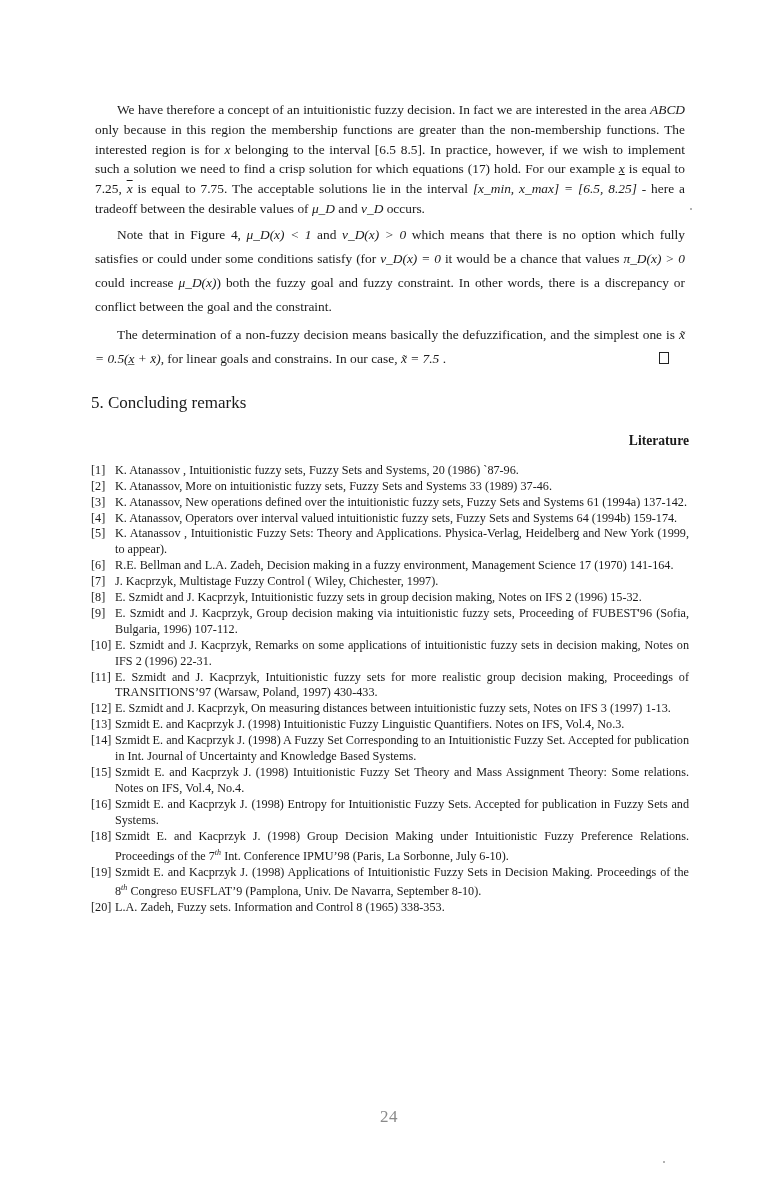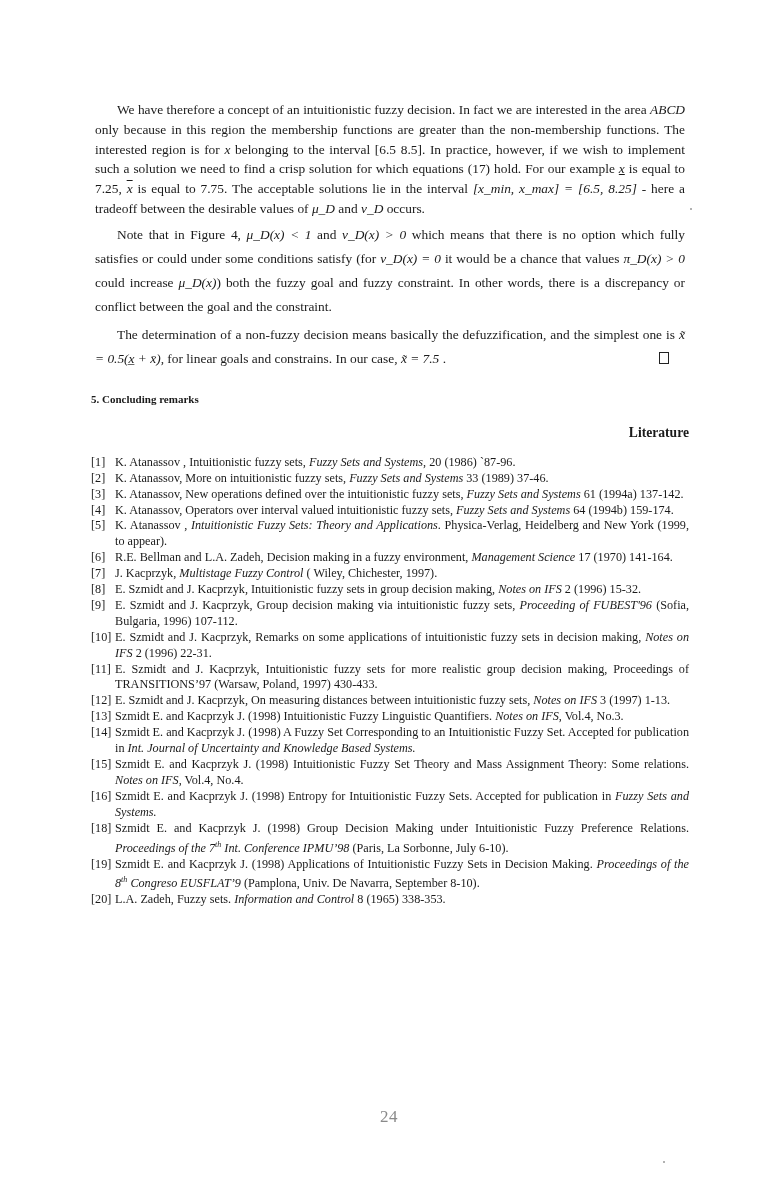--- a/index.html
+++ b/index.html
@@ -8,26 +8,26 @@
     font-family: "Liberation Serif", serif; color: #1a1a1a;
   }
   .page { position: absolute; left: 91px; top: 96px; width: 598px; }
   .body-text { font-size: 13.4px; line-height: 19.8px; text-align: justify; margin: 4px; }
   .indent { text-indent: 22px; }
   .math { font-style: italic; }
   .eqline { line-height: 24px; }
   .bar { text-decoration: overline; }
   .under { text-decoration: underline; }
   .qed { position: absolute; right: 16px; display: inline-block; width: 8px; height: 10px; border: 1px solid #222; margin-top: 5px; }
-  h2.section { font-size: 11px; font-weight: bold; margin: 22px 0 16px 0; }
+  h2.section { font-size: 17px; font-weight: normal; margin: 22px 0 16px 0; }
   h2.lit { font-size: 13.6px; font-weight: bold; margin: 20px 0 14px 0; text-align: right; }
   .refs { list-style: none; padding: 0; margin: 0; }
   .ref { position: relative; padding-left: 24px; font-size: 12.2px; line-height: 15.9px; text-align: justify; }
   .ref-num { position: absolute; left: 0; top: 0; }
-  .ref .it { font-style: italic; }
+  .ref .it { }
   .page-number { position: absolute; left: 380px; top: 1107px; font-size: 17px; color: #8a8a8a; letter-spacing: 0.5px; }
   .speck { position: absolute; width: 2px; height: 2px; background: #999; border-radius: 1px; }
 </style>
 </head>
 <body>
 
 <div class="page">
 
   <p class="body-text indent">
     <span>We have therefore a concept of an intuitionistic fuzzy decision. In fact we are interested in the area</span>

